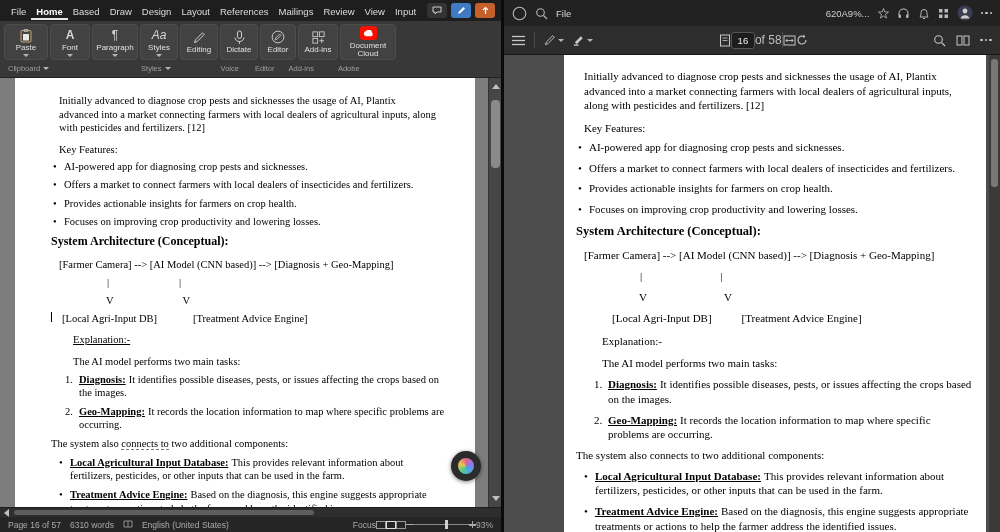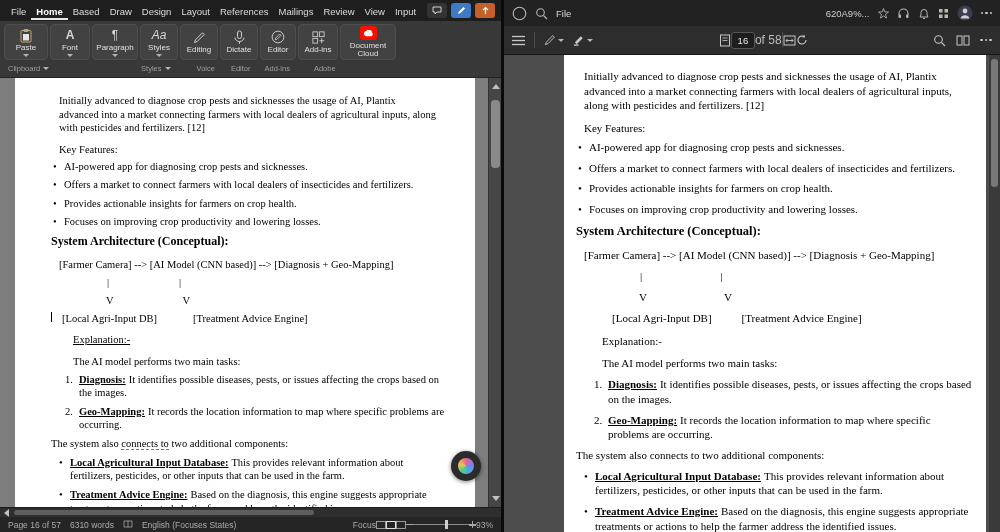--- a/index.html
+++ b/index.html
@@ -237,21 +237,21 @@
               </span>
           </span>
           <span>Document Cloud</span>
         </div>
       </div>
       <div class="w-ribbon-groups">
         <span style="margin-left:8px">Clipboard</span>
         <span class="chev-down" style="margin-left:3px"></span>
         <span style="margin-left:92px">Styles</span>
         <span class="chev-down" style="margin-left:3px"></span>
-        <span style="margin-left:26px">Voice</span>
+        <span style="margin-left:50px">Voice</span>
         <span style="margin-left:16px">Editor</span>
         <span style="margin-left:14px">Add-ins</span>
         <span style="margin-left:24px">Adobe</span>
       </div>
     </div>
 
     <div class="w-docarea">
       <div class="w-page doc">
         <p class="intro">Initially advanced to diagnose crop pests and sicknesses the usage of AI, Plantix advanced into a market connecting farmers with local dealers of agricultural inputs, along with pesticides and fertilizers. [12]</p>
         <p class="bold-h">Key Features:</p>
@@ -330,21 +330,21 @@
     </div>
 
     <div class="w-status">
       <span>Page 16 of 57</span>
       <span>6310 words</span>
       <span>
         <svg width="10" height="9" viewBox="0 0 10 9">
             <path d="M1 1 h8 v6 h-8 Z M5 1 v6" fill="none" stroke="#9a9a9a" stroke-width="0.9"></path>
           </svg>
       </span>
-      <span>English (Focuses States)</span>
+      <span>English (United States)</span>
       <span class="right">
         <span>Focus</span>
         <span class="view-ic"></span>
         <span class="view-ic" style="border-color:#e0e0e0"></span>
         <span class="view-ic"></span>
         <span class="hbar"></span>
         <span class="zoom-track">
             <span class="zoom-knob"></span>
           </span>
         <span class="plus"></span>

